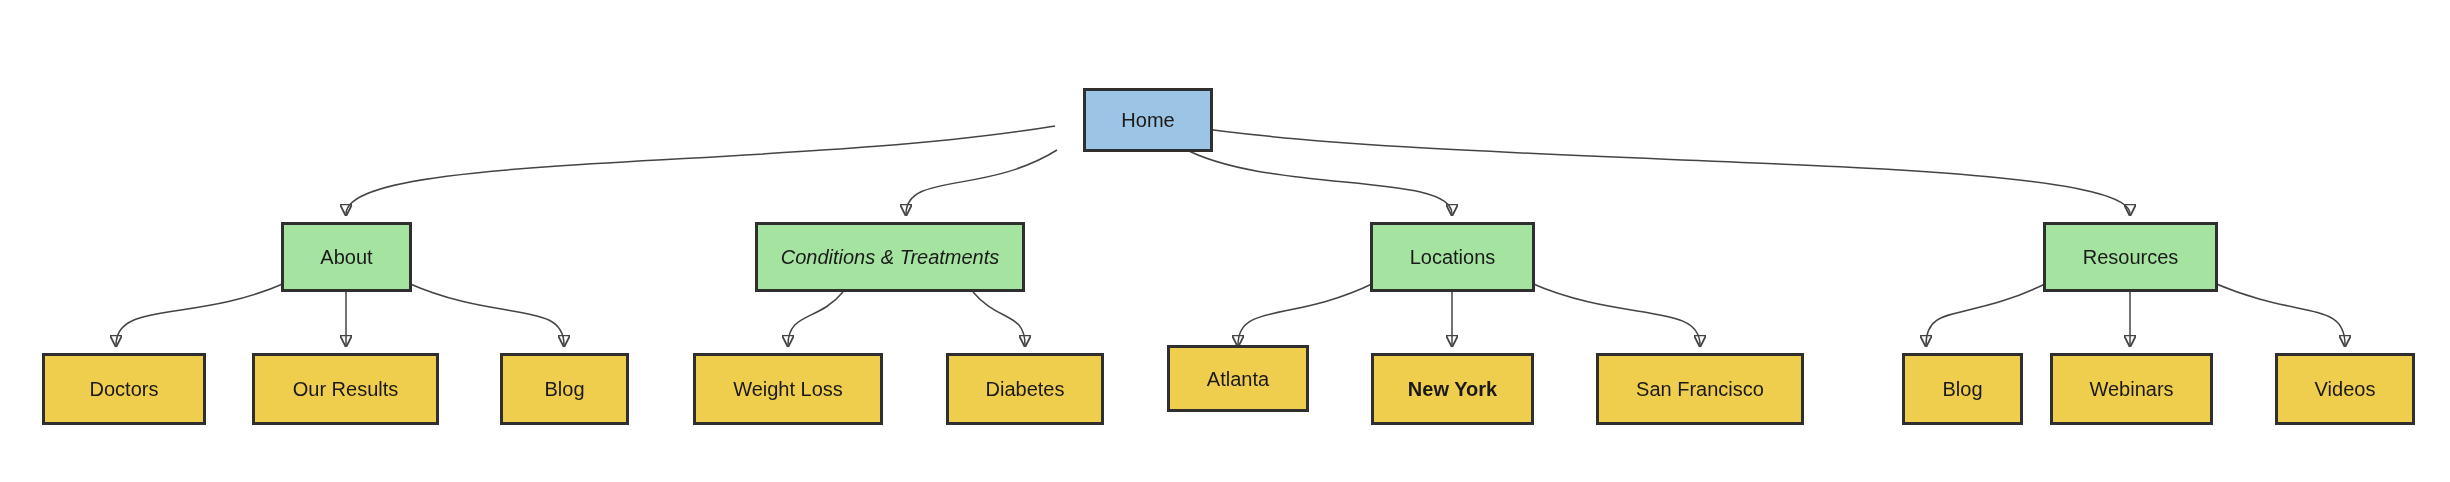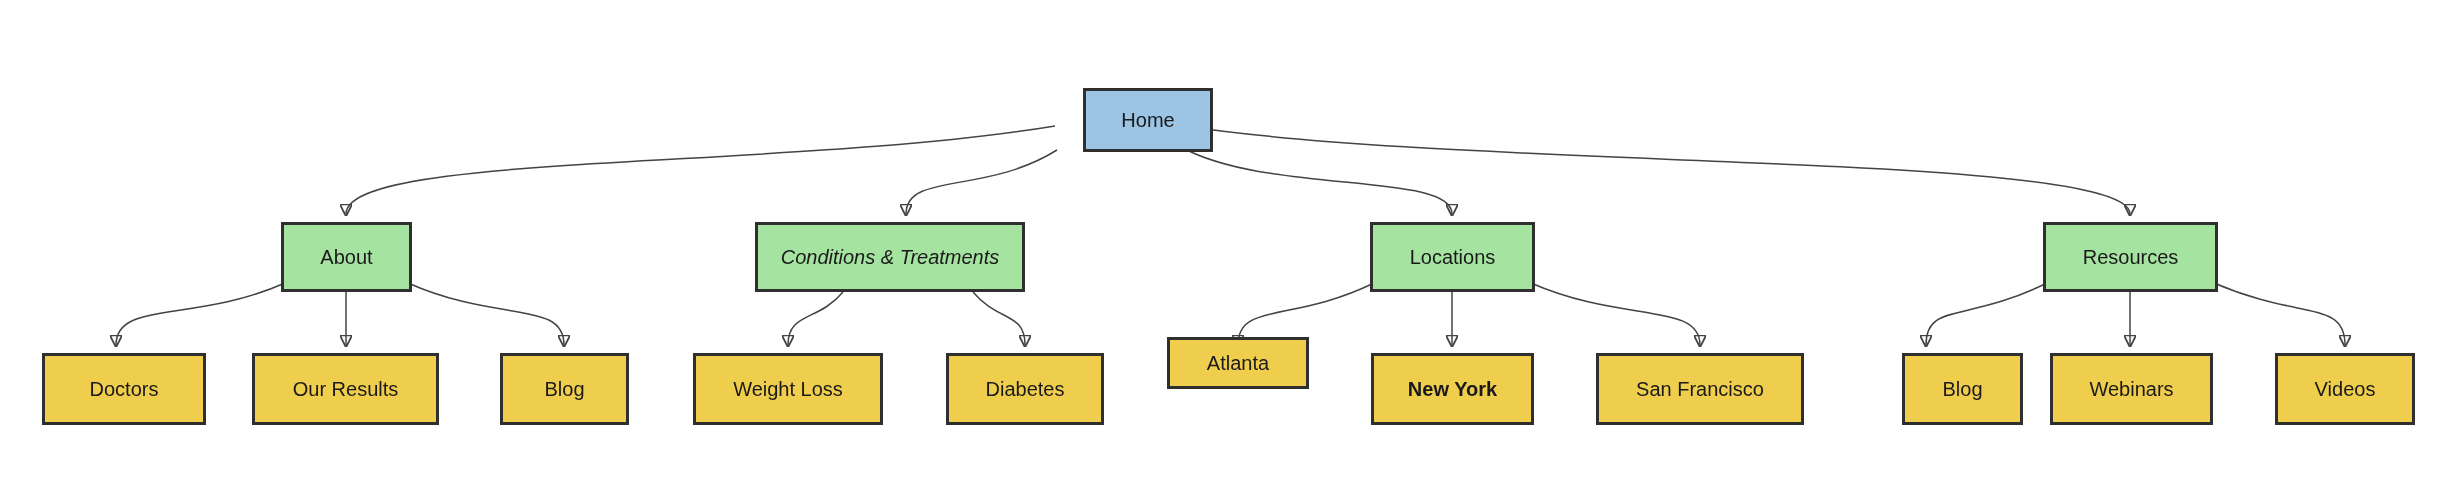--- a/index.html
+++ b/index.html
@@ -76,20 +76,20 @@
   <div class="node node--section" style="left:281px;top:222px;width:131px;height:70px;">About</div>
   <div class="node node--section" style="left:755px;top:222px;width:270px;height:70px;font-style:italic;">Conditions &amp; Treatments</div>
   <div class="node node--section" style="left:1370px;top:222px;width:165px;height:70px;">Locations</div>
   <div class="node node--section" style="left:2043px;top:222px;width:175px;height:70px;">Resources</div>
 
   <div class="node node--page" style="left:42px;top:353px;width:164px;height:72px;">Doctors</div>
   <div class="node node--page" style="left:252px;top:353px;width:187px;height:72px;">Our Results</div>
   <div class="node node--page" style="left:500px;top:353px;width:129px;height:72px;">Blog</div>
   <div class="node node--page" style="left:693px;top:353px;width:190px;height:72px;">Weight Loss</div>
   <div class="node node--page" style="left:946px;top:353px;width:158px;height:72px;">Diabetes</div>
-  <div class="node node--page" style="left:1167px;top:337px;width:142px;height:52px;">Atlanta</div>
+  <div class="node node--page" style="left:1167px;top:345px;width:142px;height:67px;">Atlanta</div>
   <div class="node node--page" style="left:1371px;top:353px;width:163px;height:72px;font-weight:bold;">New York</div>
   <div class="node node--page" style="left:1596px;top:353px;width:208px;height:72px;">San Francisco</div>
   <div class="node node--page" style="left:1866px;top:353px;width:121px;height:72px;margin-left:36px;">Blog</div>
   <div class="node node--page" style="left:2050px;top:353px;width:163px;height:72px;">Webinars</div>
   <div class="node node--page" style="left:2275px;top:353px;width:140px;height:72px;">Videos</div>
 
 </div>
 
 </body></html>

